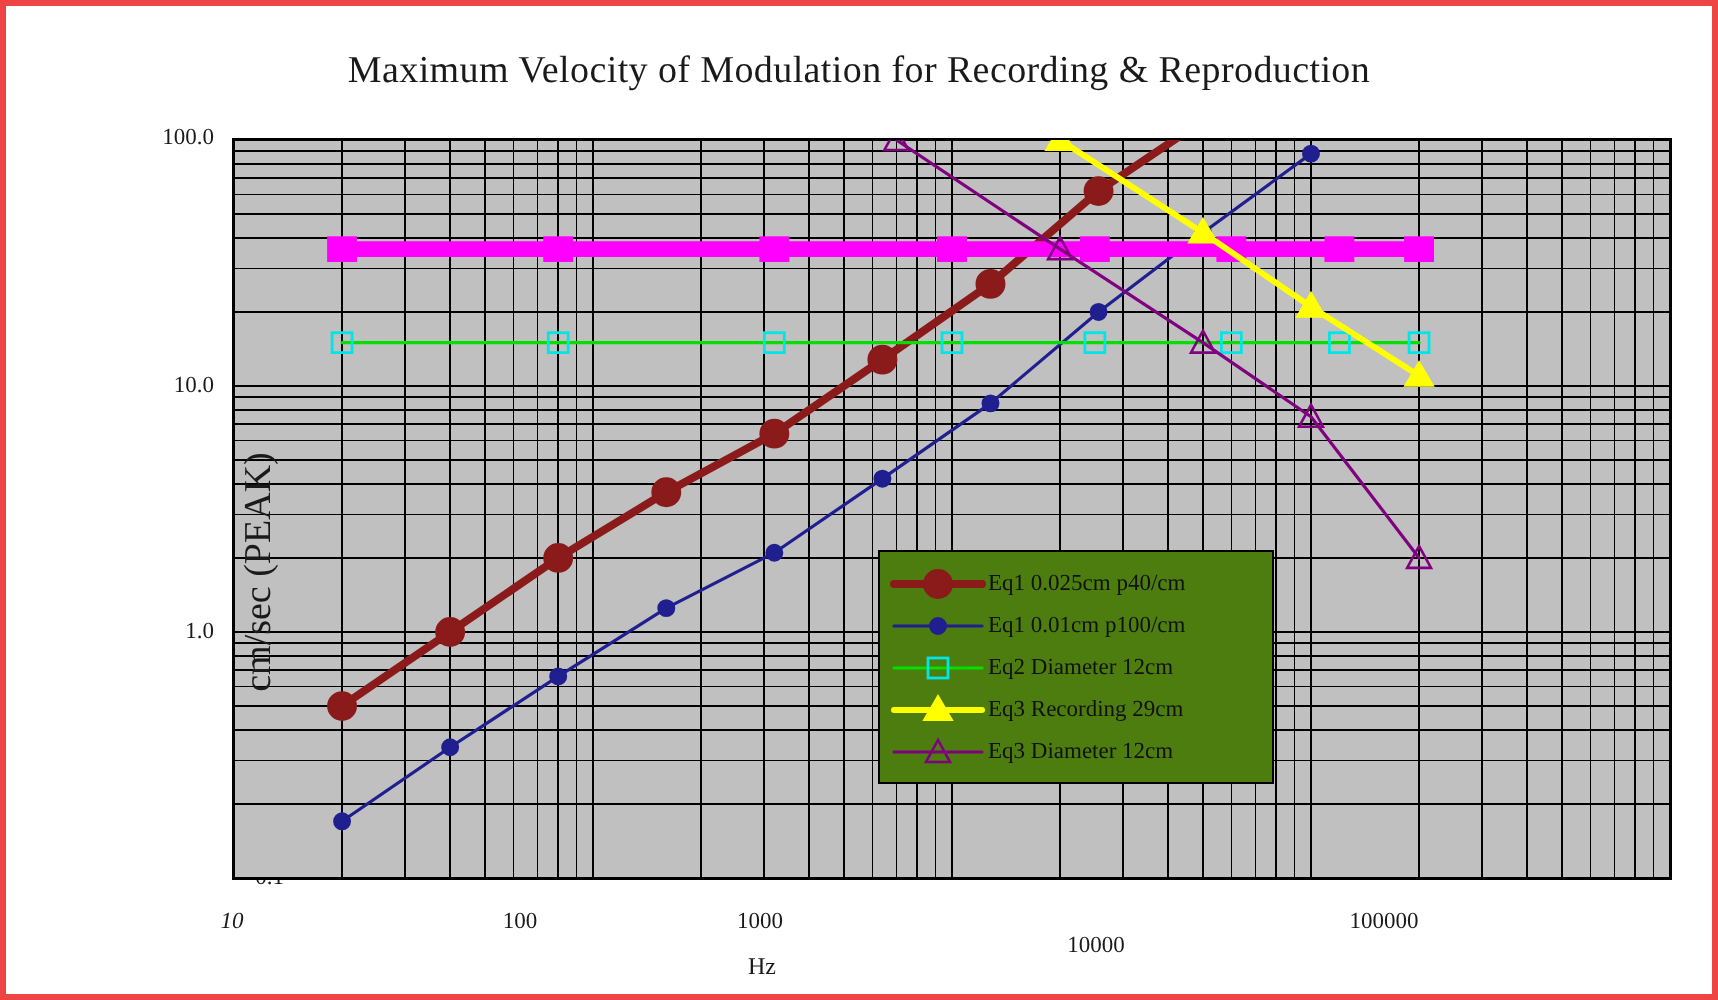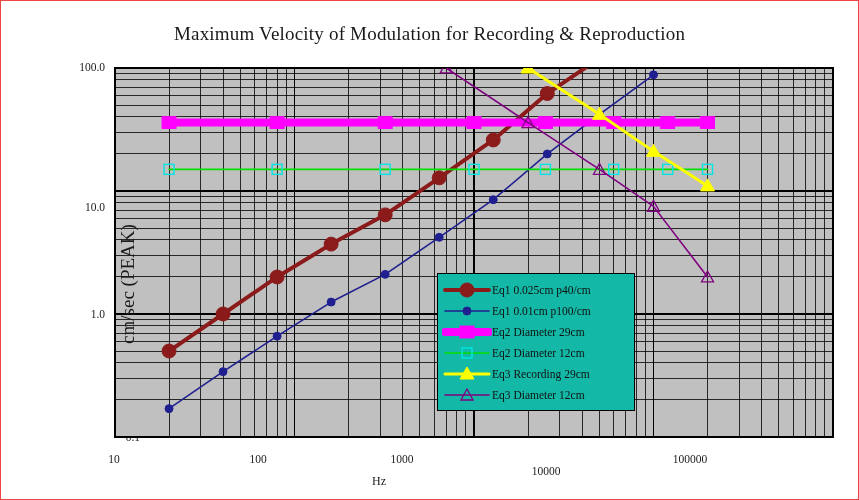--- a/index.html
+++ b/index.html
@@ -5,21 +5,21 @@
   html,body{margin:0;padding:0;}
   body{
     width:859px;height:500px;
     background:#ffffff;
     font-family:"Liberation Serif", serif;
     overflow:hidden;
     position:relative;
   }
   #page{
     position:absolute;inset:0;
-    border:1px solid #ef4444;
+    border:3px solid #ef4444;
     box-sizing:border-box;
     background:#ffffff;
   }
   #chart-title{
     position:absolute;
     left:0;right:0;top:22px;
     text-align:center;
     font-size:19px;
     color:#1a1a1a;
     font-family:"Liberation Serif", serif;
@@ -74,21 +74,21 @@
     top:473px;
     text-align:center;
     font-size:12px;
     color:#1a1a1a;
     font-family:"Liberation Serif", serif;
   }
   #legend{
     position:absolute;
     left:436px;top:272px;
     width:198px;
-    background:#14b8a6;
+    background:#4d7c0f;
     border:1px solid #000;
     box-sizing:border-box;
     padding:5px 4px 5px 4px;
     z-index:20;
   }
   .legend-row{
     display:flex;align-items:center;
     height:21px;
   }
   .legend-swatch{
@@ -106,29 +106,29 @@
 </style>
 </head>
 <body>
 
 <div id="page">
 
   <div id="chart-title">Maximum Velocity of Modulation for Recording &amp; Reproduction</div>
 
   <div class="ylabels">
     <div class="ylab" style="top:60px;">100.0</div>
-    <div class="ylab" style="top:184px;margin-top:16px;">10.0</div>
+    <div class="ylab" style="top:184px;">10.0</div>
     <div class="ylab" style="top:307px;">1.0</div>
     <div class="ylab" style="top:430px;margin-left:35px;">0.1</div>
   </div>
 
   <div class="xlabels">
-    <div class="xlab" style="left:113px;top:452px;">10</div>
+    <div class="xlab" style="left:113px;top:452px;font-style:italic;">10</div>
     <div class="xlab" style="left:257px;top:452px;">100</div>
-    <div class="xlab" style="left:401px;top:452px;font-family:Liberation Serif, serif;">1000</div>
+    <div class="xlab" style="left:377px;top:452px;font-family:Liberation Serif, serif;">1000</div>
     <div class="xlab" style="left:545px;top:464px;">10000</div>
     <div class="xlab" style="left:689px;top:452px;">100000</div>
     <div class="xlab" style="left:833px;top:452px;"></div>
   </div>
 
   <div id="plot-wrap">
     <div id="plot-area">
       <svg id="grid-svg" viewBox="0 0 720 371" preserveAspectRatio="none">
           <line x1="0" y1="0" x2="0" y2="371" stroke="#000" stroke-width="1.1" shape-rendering="crispEdges"></line>
           <line x1="54.185399219516626" y1="0" x2="54.185399219516626" y2="371" stroke="#000" stroke-width="0.8" shape-rendering="crispEdges"></line>
@@ -269,29 +269,20 @@
           <svg width="50" height="18" viewBox="0 0 50 18">
             <line x1="3" y1="9" x2="47" y2="9" stroke="#1f1f8f" stroke-width="1.6" stroke-linecap="round"></line>
             <circle cx="25" cy="9" r="4" fill="#1f1f8f" stroke="#1f1f8f" stroke-width="1"></circle>
           </svg>
         </span>
         <span class="legend-label">Eq1 0.01cm p100/cm</span>
       </div>
       <div class="legend-row">
         <span class="legend-swatch">
           <svg width="50" height="18" viewBox="0 0 50 18">
-            <line x1="3" y1="9" x2="47" y2="9" stroke="#ff00ff" stroke-width="8" stroke-linecap="round"></line>
-            <rect x="18" y="3.05" width="14" height="11.9" fill="#ff00ff" stroke="#ff00ff"></rect>
-          </svg>
-        </span>
-        <span class="legend-label">Eq2 Diameter 29cm</span>
-      </div>
-      <div class="legend-row">
-        <span class="legend-swatch">
-          <svg width="50" height="18" viewBox="0 0 50 18">
             <line x1="3" y1="9" x2="47" y2="9" stroke="#00e000" stroke-width="1.6" stroke-linecap="round"></line>
             <rect x="20" y="4" width="10" height="10" fill="none" stroke="#00e5e5" stroke-width="1.4"></rect>
           </svg>
         </span>
         <span class="legend-label">Eq2 Diameter 12cm</span>
       </div>
       <div class="legend-row">
         <span class="legend-swatch">
           <svg width="50" height="18" viewBox="0 0 50 18">
             <line x1="3" y1="9" x2="47" y2="9" stroke="#ffff00" stroke-width="3" stroke-linecap="round"></line>

